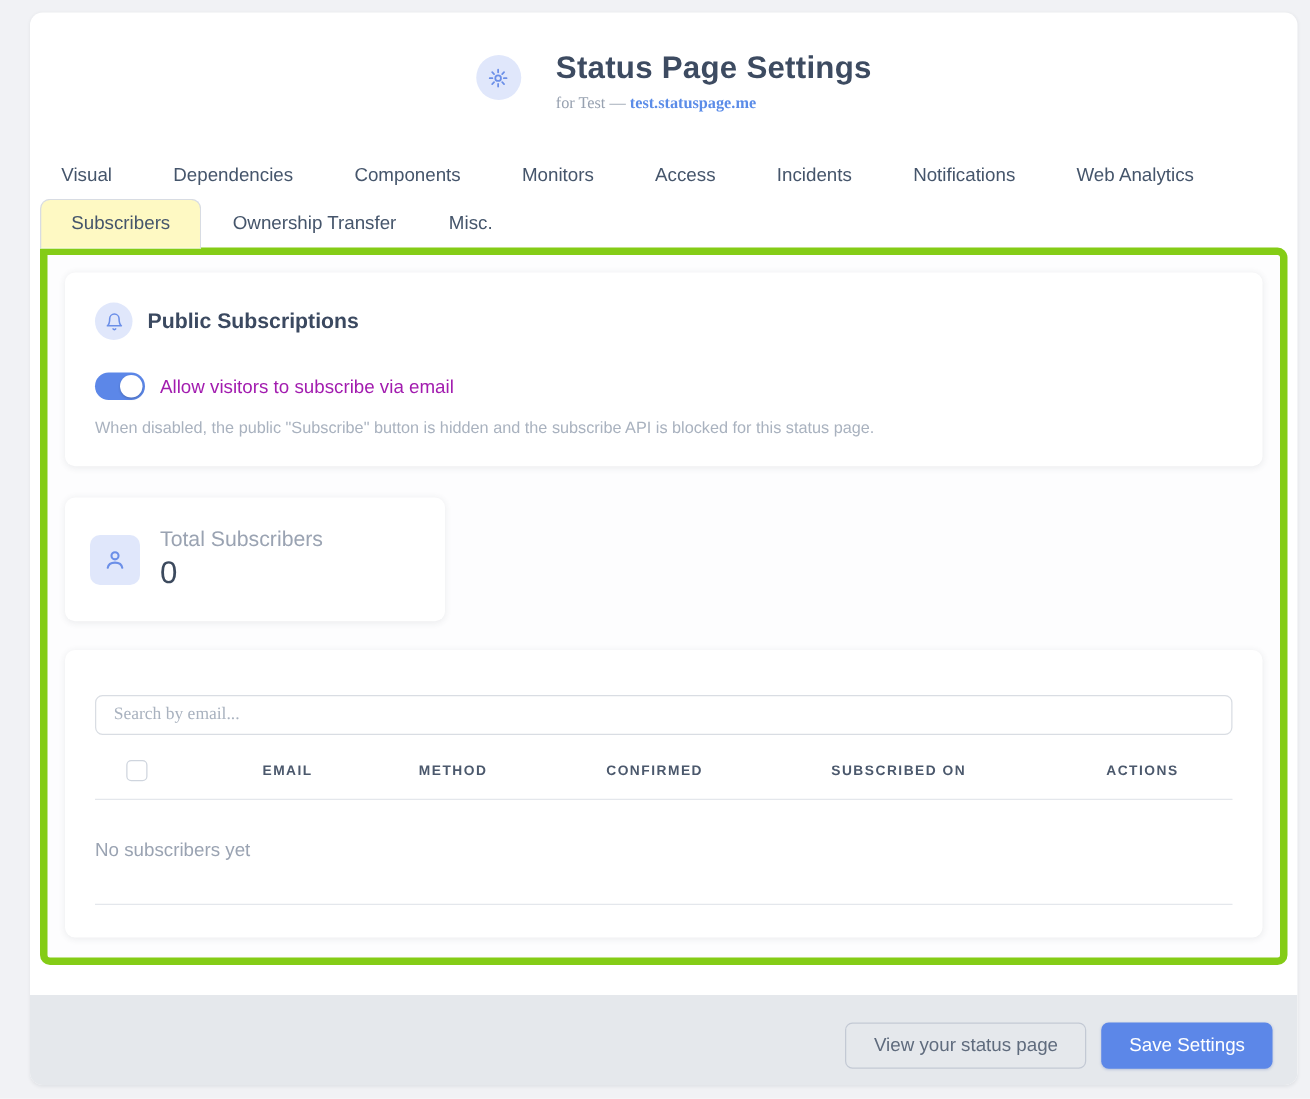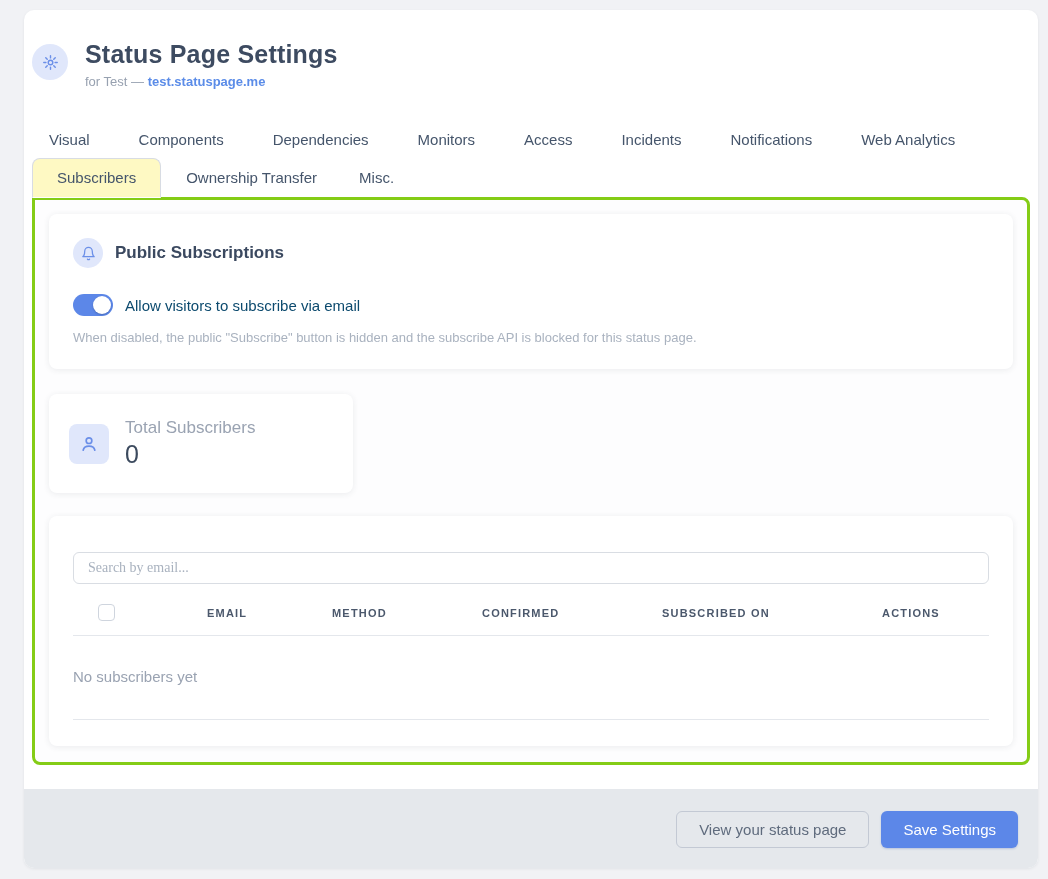--- a/index.html
+++ b/index.html
@@ -10,43 +10,43 @@
     color:#3d4b61;
     position:relative;
   }
   .page-card {
     position:absolute; left:24px; top:10px; width:1014px; height:858px;
     background:#ffffff; border-radius:10px;
     box-shadow:0 1px 3px rgba(40,50,70,.08);
     display:flex; flex-direction:column; overflow:hidden;
   }
   
-  .card-header { display:flex; align-items:flex-start; gap:17px; padding:30px 8px 0 8px; }
+  .card-header { display:flex; align-items:flex-start; gap:28px; padding:30px 8px 0 24px;justify-content:center; }
   .icon-circle {
     width:36px; height:36px; border-radius:50%; background:#e0e7fb;
     display:flex; align-items:center; justify-content:center; flex:none; margin-top:4px;
   }
   .page-title { font-size:25px; font-weight:700; color:#3d4b61; letter-spacing:.2px; }
-  .page-subtitle { font-size:13px; color:#97a1b0; margin-top:5px; }
+  .page-subtitle { font-size:13px; color:#97a1b0; margin-top:5px;font-family:Liberation Serif, serif; }
   .page-subtitle a { color:#5b8ce8; text-decoration:none; font-weight:600; }
   
   .tabs-row1 { display:flex; gap:15px; padding:0 8px; margin-top:32px; }
   .tabs-row2 { display:flex; gap:8px; padding:0 8px; }
   .tab {
     font-size:15px; color:#45556b; padding:9px 16px; cursor:pointer;
     border:1px solid transparent; white-space:nowrap;
   }
   .tab.active {
     background:#fef9c3; border:1px solid #d8dce3; border-bottom:1px solid #fff;
     border-radius:8px 8px 0 0; margin-bottom:-1px; z-index:2; padding:10px 24px;
   }
   .tabs-row2 .tab:not(.active){ padding:10px 16px; }
   
   .panel {
-    margin:0 8px 24px 8px; border:3px solid #84cc16; border-radius:0 8px 8px 8px;
+    margin:0 8px 24px 8px; border:6px solid #84cc16; border-radius:0 8px 8px 8px;
     background:#fdfdfe; padding:14px 14px 16px 14px; flex:1; z-index:1;
   }
   .section-card {
     background:#fff; border-radius:8px;
     box-shadow:0 1px 6px rgba(40,50,70,.09);
     padding:24px;
   }
   .ps-title-row { display:flex; align-items:center; gap:12px; }
   .icon-circle-sm {
     width:30px; height:30px; border-radius:50%; background:#e0e7fb;
@@ -57,21 +57,21 @@
   .toggle {
     width:40px; height:22px; border-radius:11px; background:#c6ccd8; position:relative;
     cursor:pointer; flex:none; transition:background .15s;
   }
   .toggle .knob {
     position:absolute; top:2px; left:2px; width:18px; height:18px; border-radius:50%;
     background:#fff; box-shadow:0 1px 2px rgba(0,0,0,.2);
   }
   .toggle.on { background:#5c87e8; }
   .toggle.on .knob { left:20px; }
-  .toggle-label { font-size:15px; color:#0c4a6e; }
+  .toggle-label { font-size:15px; color:#a21caf; }
   .help-text { font-size:13px; color:#a9b2bf; margin-top:14px; }
   
   .stat-card {
     width:304px; margin-top:25px; background:#fff; border-radius:8px;
     box-shadow:0 1px 6px rgba(40,50,70,.09); padding:24px 20px;
     display:flex; align-items:center; gap:16px;
   }
   .icon-square {
     width:40px; height:40px; border-radius:8px; background:#e0e7fb;
     display:flex; align-items:center; justify-content:center; flex:none;
@@ -141,22 +141,22 @@
     <div>
       <div class="page-title">Status Page Settings</div>
       <div class="page-subtitle">
         <span>for Test — </span><a href="#">test.statuspage.me</a>
       </div>
     </div>
   </div>
 
   <div class="tabs-row1">
     <div class="tab">Visual</div>
+    <div class="tab">Dependencies</div>
     <div class="tab">Components</div>
-    <div class="tab">Dependencies</div>
     <div class="tab">Monitors</div>
     <div class="tab">Access</div>
     <div class="tab">Incidents</div>
     <div class="tab">Notifications</div>
     <div class="tab">Web Analytics</div>
   </div>
 
   <div class="tabs-row2">
     <div class="tab active">Subscribers</div>
     <div class="tab">Ownership Transfer</div>

